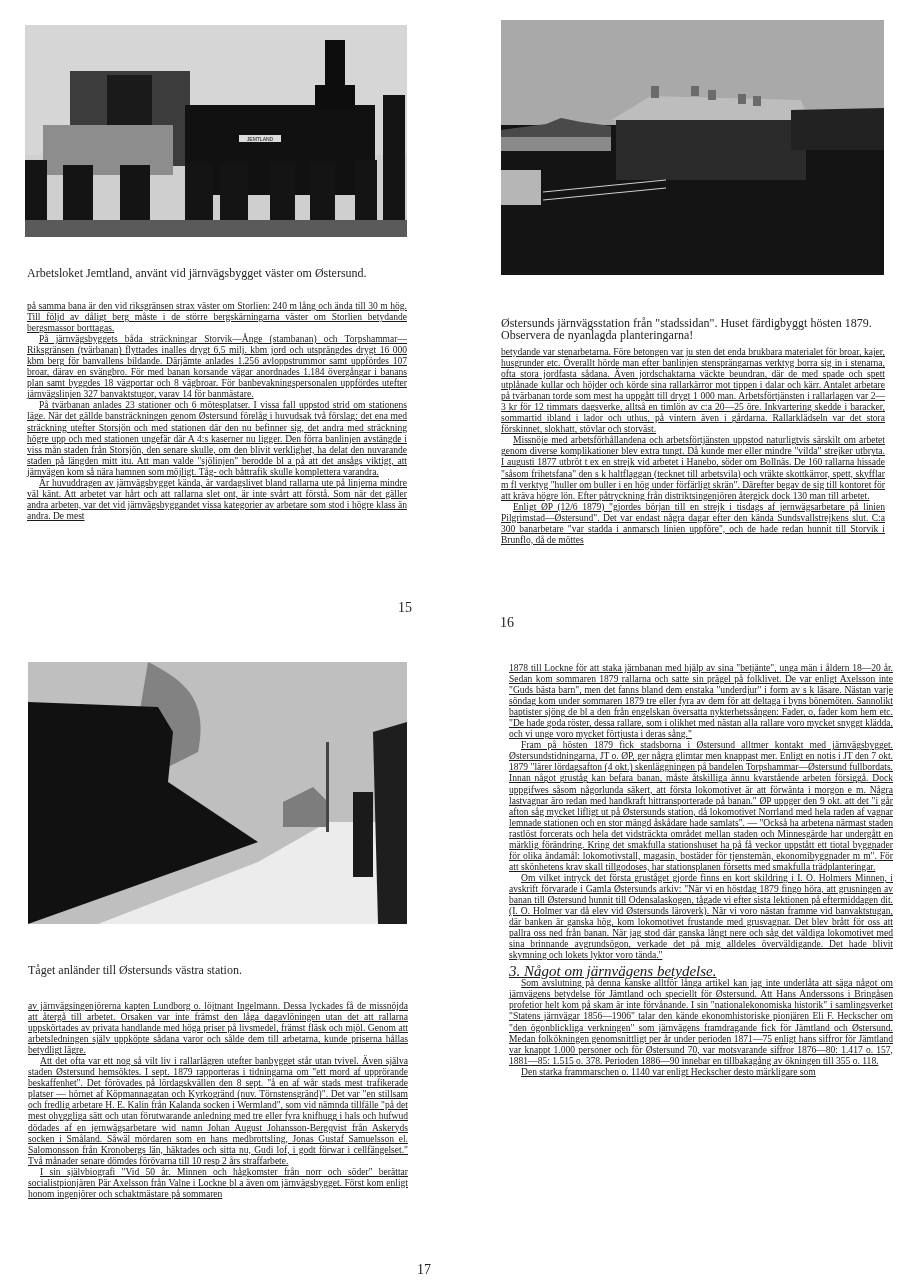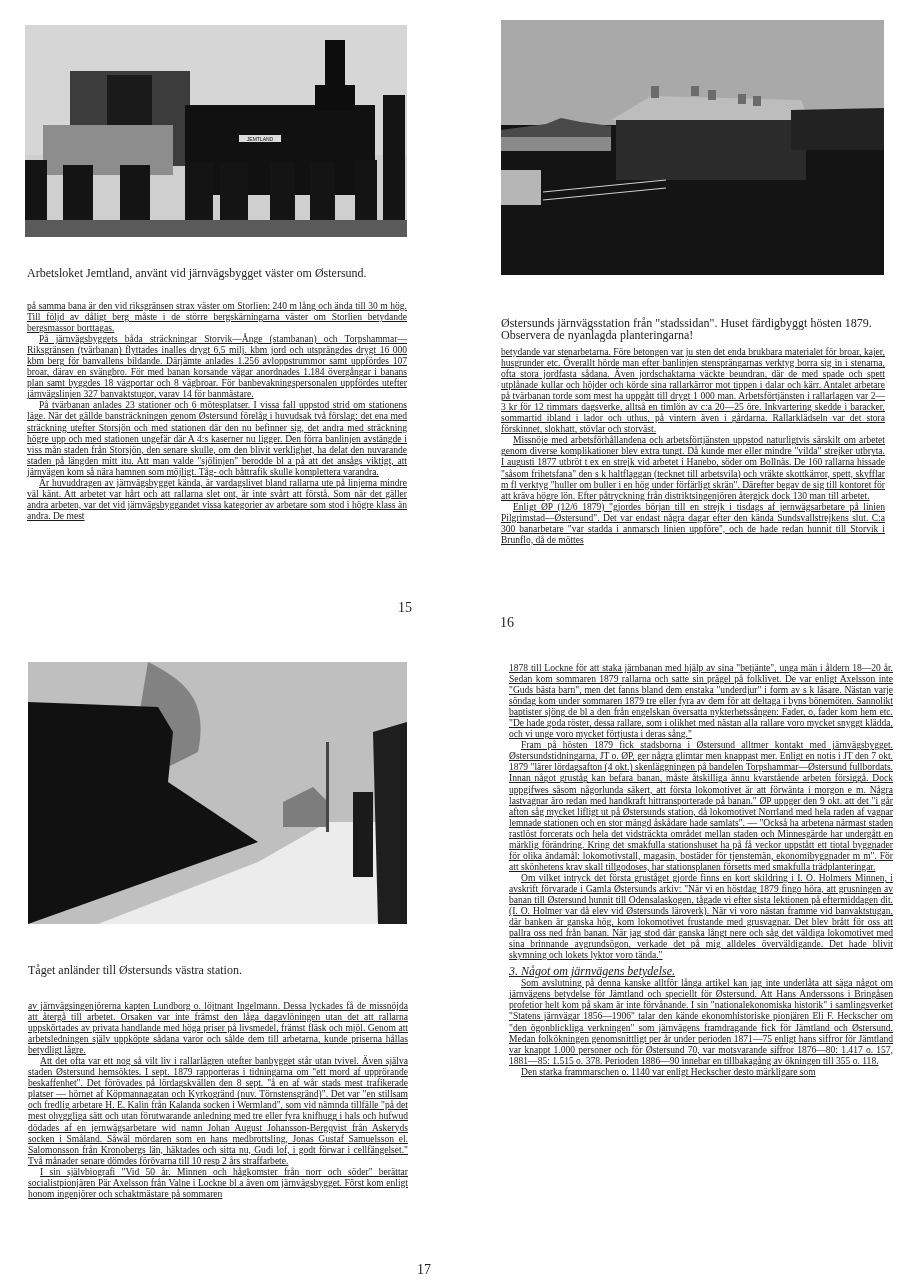--- a/index.html
+++ b/index.html
@@ -4,21 +4,21 @@
 <style>
   html, body { margin: 0; padding: 0; background: #ffffff; }
   body { width: 905px; height: 1280px; position: relative; overflow: hidden;
          font-family: "Liberation Serif", "DejaVu Serif", serif; color: #1e1e1e; }
   .page { position: absolute; }
   .photo { position: absolute; overflow: hidden; }
   .caption { position: absolute; font-size: 12px; line-height: 11.5px; color: #222; }
   .body-text { position: absolute; font-size: 9.55px; line-height: 11.05px; text-align: justify; color: #1a1a1a; text-decoration: underline; }
   .body-text p { margin: 0; text-indent: 12px; }
   .body-text p.noindent { text-indent: 0; }
-  .body-text h3 { margin: 6px 0 0 0; font-size: 12px; font-weight: normal; font-style: italic; }
+  .body-text h3 { margin: 6px 0 0 0; font-size: 15px; font-weight: normal; font-style: italic; }
   .page-num { position: absolute; font-size: 14px; color: #222; }
   svg { display: block; }
 </style>
 </head>
 <body>
 
 <div class="page">
   <div class="photo" style="left:25px;top:25px;width:382px;height:212px;">
     <svg width="382" height="212" viewBox="0 0 382 212">
       <rect width="382" height="212" fill="#cfcfcf"></rect>

